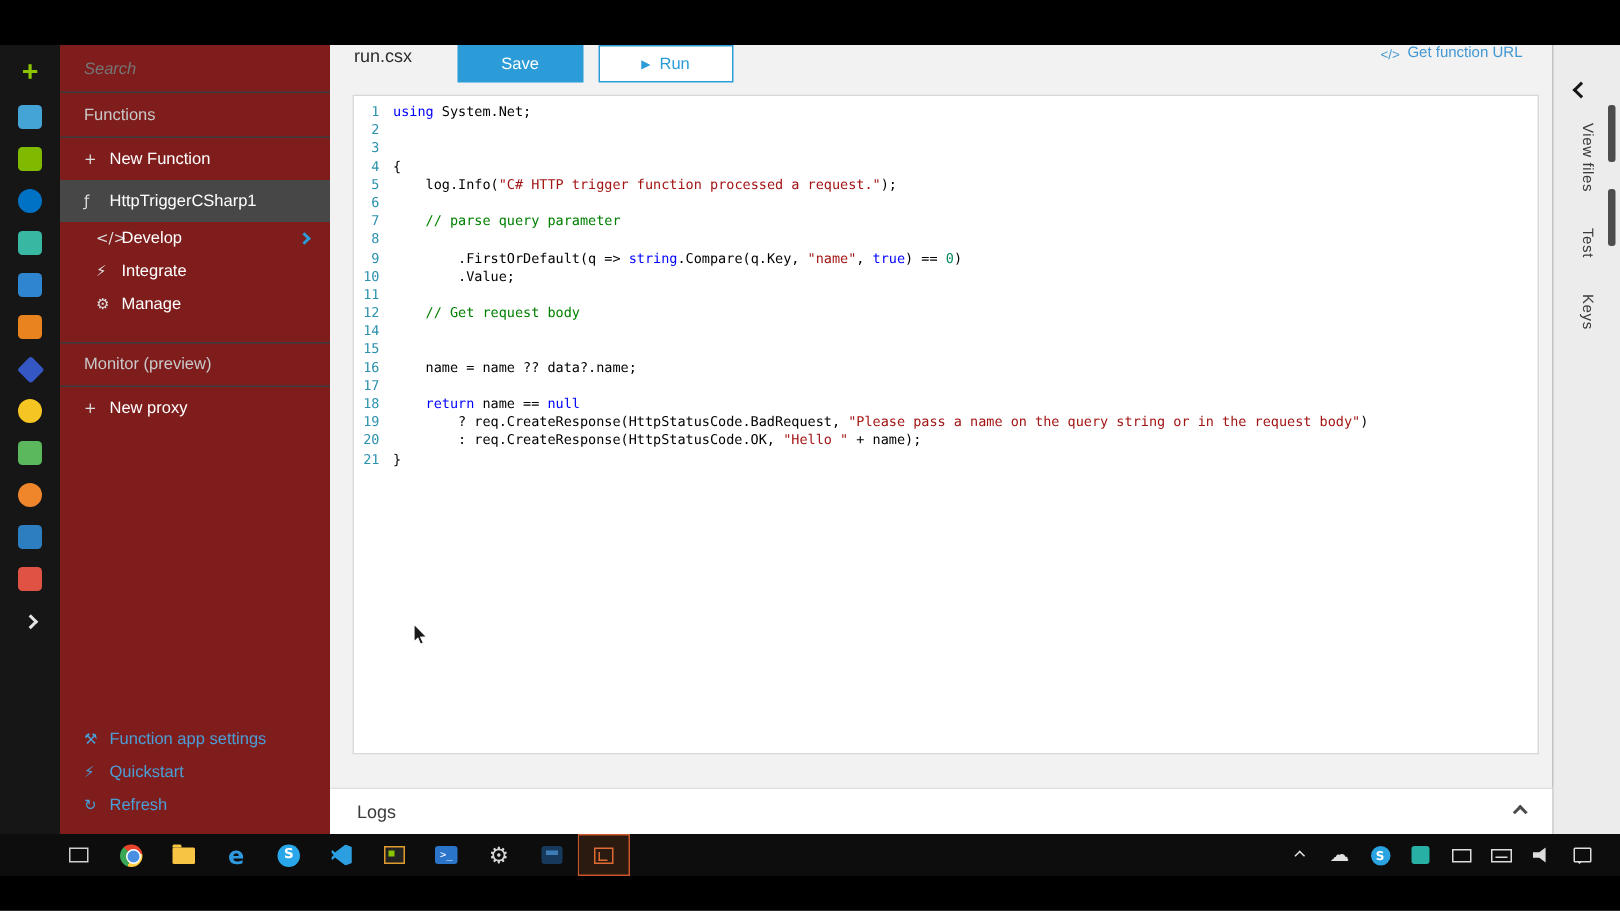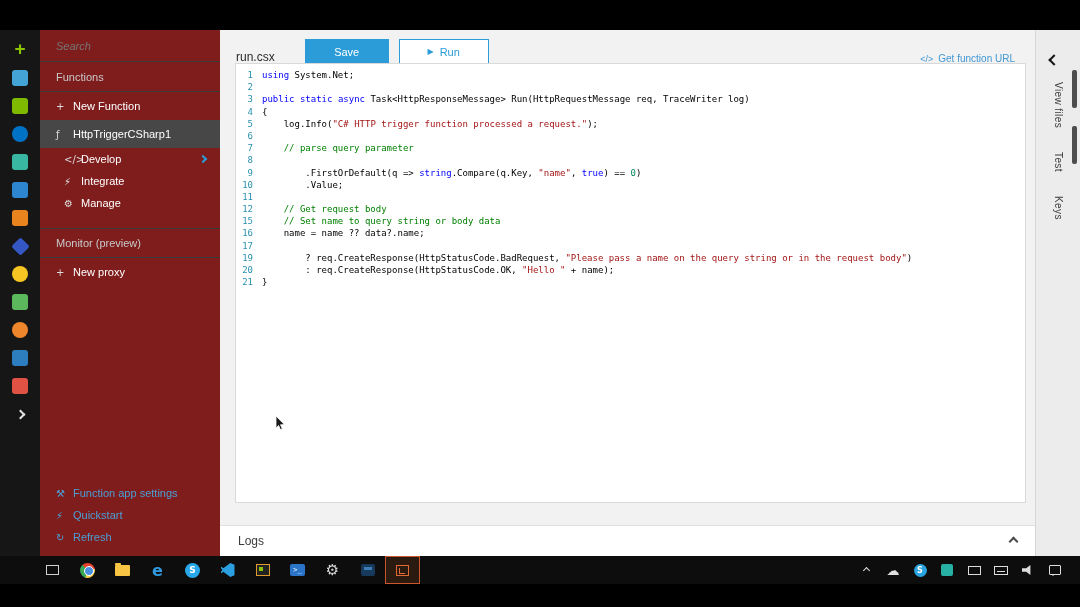--- a/index.html
+++ b/index.html
@@ -55,21 +55,21 @@
   .sb-chev{width:6px;height:6px;margin-left:auto;margin-right:6px}
   .mag-icon{position:relative;width:9px;height:9px;margin-right:8px;flex:none}
   .mag-icon::before{content:"";position:absolute;left:0;top:0;width:5px;height:5px;border:1.3px solid #ddd;border-radius:50%}
   .mag-icon::after{content:"";position:absolute;left:6px;top:6px;width:4px;height:1.3px;background:#ddd;transform:rotate(45deg);transform-origin:left center}
   .sb-footer{margin-top:auto;padding:0 0 8px 0}
   .sb-link{height:22px;display:flex;align-items:center;padding:0 16px;color:var(--side-link);font-size:11px;cursor:pointer}
   .sb-link .sb-gl{color:var(--side-link)}
 
   
   .main{position:absolute;left:220px;top:30px;width:815px;height:526px;background:#f2f2f2}
-  .toolbar{position:absolute;left:0;top:0;right:0;height:34px;display:flex;align-items:flex-end;padding-left:16px}
+  .toolbar{position:absolute;left:0;top:0;right:0;height:34px;display:flex;align-items:flex-start;padding-left:16px}
   .fname{font-size:12px;color:#2b2b2b}
   .btn-save{margin-left:30px;width:84px;height:25px;background:var(--accent);color:#fff;border:none;font-size:11px;font-family:Liberation Sans, sans-serif;cursor:pointer}
   .btn-run{margin-left:10px;width:90px;height:25px;background:#fff;border:1px solid var(--accent);color:var(--accent);font-size:11px;display:flex;align-items:center;justify-content:center;gap:6px;cursor:pointer}
   .run-play{font-size:8px;font-family:"DejaVu Sans",sans-serif}
   .url-link{margin-left:auto;margin-right:20px;color:var(--link);font-size:10px;cursor:pointer;display:flex;gap:5px;align-items:center}
   .url-code{font-size:9px}
 
   .editor{position:absolute;left:15px;top:33px;width:791px;height:440px;background:#fff;border:1px solid #d9d9d9;font-family:"DejaVu Sans Mono","Liberation Mono",monospace;font-size:9px;overflow:hidden;padding-top:5px;cursor:text}
   .code-line{display:flex;height:12.2px;line-height:12.2px;white-space:pre}
   .ln{flex:none;width:26px;text-align:right;padding-right:9px;color:var(--lnum)}
@@ -240,33 +240,35 @@
       <span class="url-link">
         <span class="url-code">&lt;/&gt;</span>
         <span>Get function URL</span>
       </span>
     </div>
 
     <div class="editor">
       <div>
           <div class="code-line"><span class="ln">1</span><span class="lc"><span class="t-k">using</span><span class="t-p"> System.Net;</span></span></div>
           <div class="code-line"><span class="ln">2</span><span class="lc"></span></div>
-          <div class="code-line"><span class="ln">3</span><span class="lc"><span class="t-k">public</span><span class="t-p"> </span><span class="t-k">static</span><span class="t-p"> </span><span class="t-k">async</span><span class="t-p"> Task&lt;HttpResponseMessage&gt; Run(HttpRequestMessage req, TraceWriter log)</span></span></div>
+          <div class="code-line"><span class="ln">3</span></div>
           <div class="code-line"><span class="ln">4</span><span class="lc"><span class="t-p">{</span></span></div>
           <div class="code-line"><span class="ln">5</span><span class="lc"><span class="t-p">    log.Info(</span><span class="t-s">"C# HTTP trigger function processed a request."</span><span class="t-p">);</span></span></div>
           <div class="code-line"><span class="ln">6</span><span class="lc"></span></div>
           <div class="code-line"><span class="ln">7</span><span class="lc"><span class="t-c">    // parse query parameter</span></span></div>
           <div class="code-line"><span class="ln">8</span></div>
           <div class="code-line"><span class="ln">9</span><span class="lc"><span class="t-p">        .FirstOrDefault(q =&gt; </span><span class="t-k">string</span><span class="t-p">.Compare(q.Key, </span><span class="t-s">"name"</span><span class="t-p">, </span><span class="t-k">true</span><span class="t-p">) == </span><span class="t-n">0</span><span class="t-p">)</span></span></div>
           <div class="code-line"><span class="ln">10</span><span class="lc"><span class="t-p">        .Value;</span></span></div>
           <div class="code-line"><span class="ln">11</span><span class="lc"></span></div>
           <div class="code-line"><span class="ln">12</span><span class="lc"><span class="t-c">    // Get request body</span></span></div>
-          <div class="code-line"><span class="ln">15</span><span class="lc"><span class="t-c">    // Set name to query string or body data</span></span></div>
+          <div class="code-line"><span class="ln">14</span><span class="lc"></span></div>
+          <div class="code-line"><span class="ln">15</span></div>
           <div class="code-line"><span class="ln">16</span><span class="lc"><span class="t-p">    name = name ?? data?.name;</span></span></div>
           <div class="code-line"><span class="ln">17</span><span class="lc"></span></div>
+          <div class="code-line"><span class="ln">18</span><span class="lc"><span class="t-p">    </span><span class="t-k">return</span><span class="t-p"> name == </span><span class="t-k">null</span></span></div>
           <div class="code-line"><span class="ln">19</span><span class="lc"><span class="t-p">        ? req.CreateResponse(HttpStatusCode.BadRequest, </span><span class="t-s">"Please pass a name on the query string or in the request body"</span><span class="t-p">)</span></span></div>
           <div class="code-line"><span class="ln">20</span><span class="lc"><span class="t-p">        : req.CreateResponse(HttpStatusCode.OK, </span><span class="t-s">"Hello "</span><span class="t-p"> + name);</span></span></div>
           <div class="code-line"><span class="ln">21</span><span class="lc"><span class="t-p">}</span></span></div>
         </div>
     </div>
 
     <svg class="cursor" width="12" height="15" viewBox="0 0 12 15">
       <path d="M1,0 L1,12 L3.6,9.5 L5.4,13.6 L7.3,12.7 L5.5,8.8 L9.4,8.6 Z" fill="#1a1a1a" stroke="#ffffff" stroke-width="0.8"></path>
     </svg>
 

